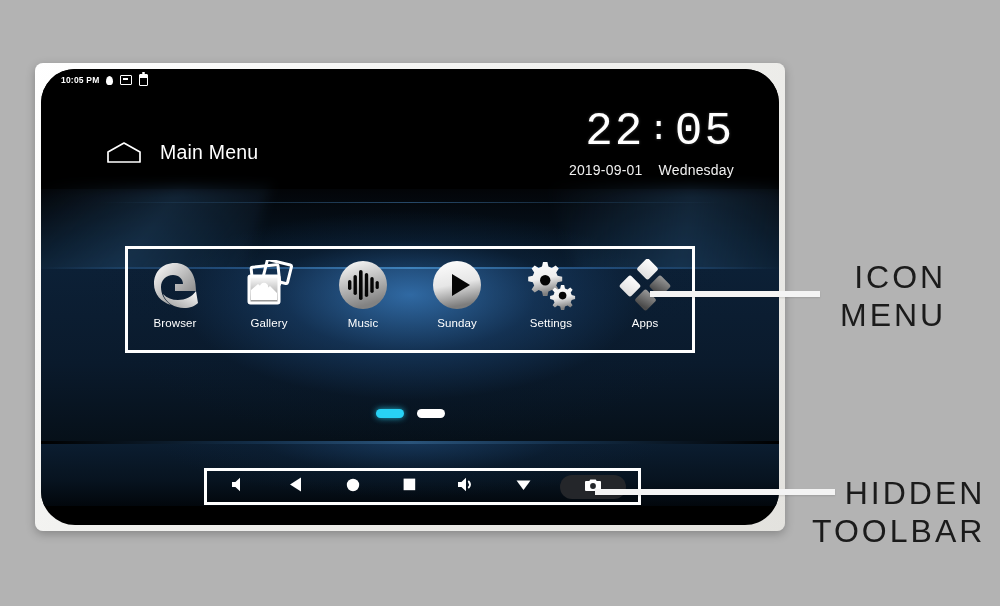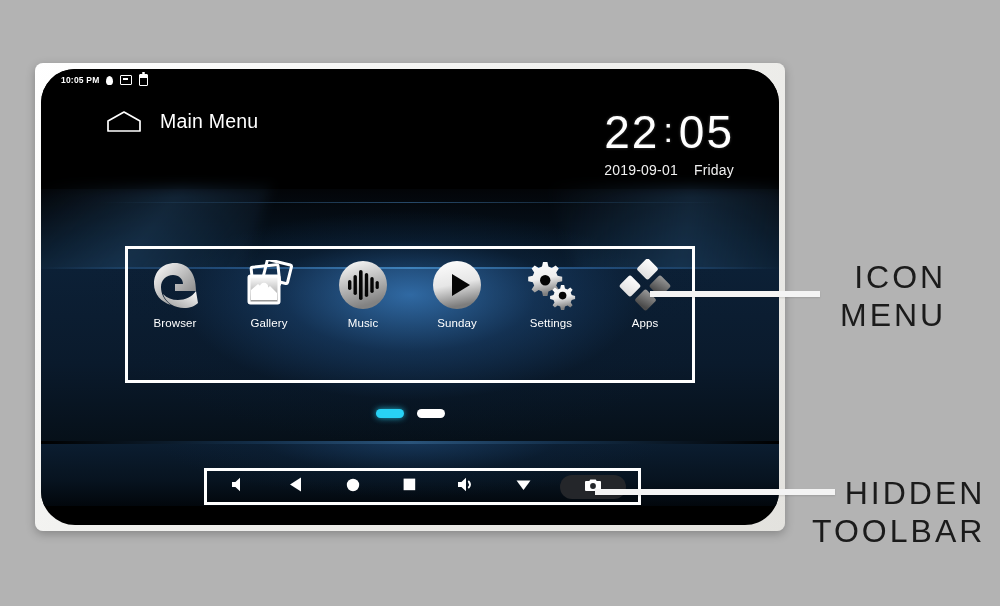--- a/index.html
+++ b/index.html
@@ -83,45 +83,45 @@
   .sb-ic{display:inline-block;}
   .ic-drop{width:7px;height:9px;background:#fff;border-radius:50% 50% 50% 50%/60% 60% 40% 40%;}
   .ic-sim{width:10px;height:8px;border:1.3px solid #fff;border-radius:1px;position:relative;}
   .ic-sim:before{content:"";position:absolute;left:1.4px;top:1.6px;width:5.2px;height:2.6px;background:#fff;}
   .ic-batt{width:7px;height:10px;border:1.3px solid #fff;border-radius:1px;position:relative;background:linear-gradient(180deg,#fff 0 35%,transparent 35% 100%);}
   .ic-batt:before{content:"";position:absolute;left:1.6px;top:-3px;width:3px;height:2px;background:#fff;border-radius:1px;}
 
   
   .header{position:absolute;left:0;right:0;top:40px;height:70px;z-index:5;}
   .home-btn{
-    position:absolute;left:65px;top:0;display:flex;align-items:center;gap:18px;
+    position:absolute;left:65px;top:31px;display:flex;align-items:center;gap:18px;
   }
   .house{
     width:36px;height:24px;position:relative;
   }
   .house svg{display:block;}
   .menu-title{color:#fff;font-size:19.5px;letter-spacing:.2px;}
 
   .clock-wrap{position:absolute;right:45px;top:0;text-align:right;}
   .clock{
     color:#fff;font-size:46px;line-height:46px;letter-spacing:2px;
-    font-family:Liberation Sans, sans-serif;font-weight:300;
+    font-family:Liberation Mono, monospace;font-weight:300;
     display:flex;align-items:center;justify-content:flex-end;gap:4px;
     text-shadow:0 0 3px rgba(255,255,255,.25);
   }
   .clock .seg{font-stretch:expanded;}
   .clock .colon{font-size:34px;position:relative;top:-2px;}
   .datewrap{
     margin-top:7px;color:#f0f0f0;font-size:14px;letter-spacing:.2px;
     display:flex;justify-content:flex-end;gap:16px;
   }
 
   
   .iconmenu-box{
-    position:absolute;left:84px;top:177px;width:570px;height:137px;
+    position:absolute;left:84px;top:177px;width:570px;height:107px;
     border:3px solid #fff;
     box-sizing:border-box;
     z-index:7;
     background:transparent;
   }
   .iconmenu-inner{
     position:absolute;inset:0;
     display:flex;align-items:flex-start;justify-content:space-around;
     padding-top:8px;
   }
@@ -209,21 +209,21 @@
         </div>
 
         <div class="clock-wrap">
           <div class="clock">
             <span class="seg">22</span>
             <span class="colon">:</span>
             <span class="seg">05</span>
           </div>
           <div class="datewrap">
             <span>2019-09-01</span>
-            <span>Friday</span>
+            <span>Wednesday</span>
           </div>
         </div>
       </div>
 
       <div class="iconmenu-box">
         <div class="iconmenu-inner">
 
           <div class="app">
             <span class="app-icon">
               <svg width="52" height="52" viewBox="0 0 52 52">

